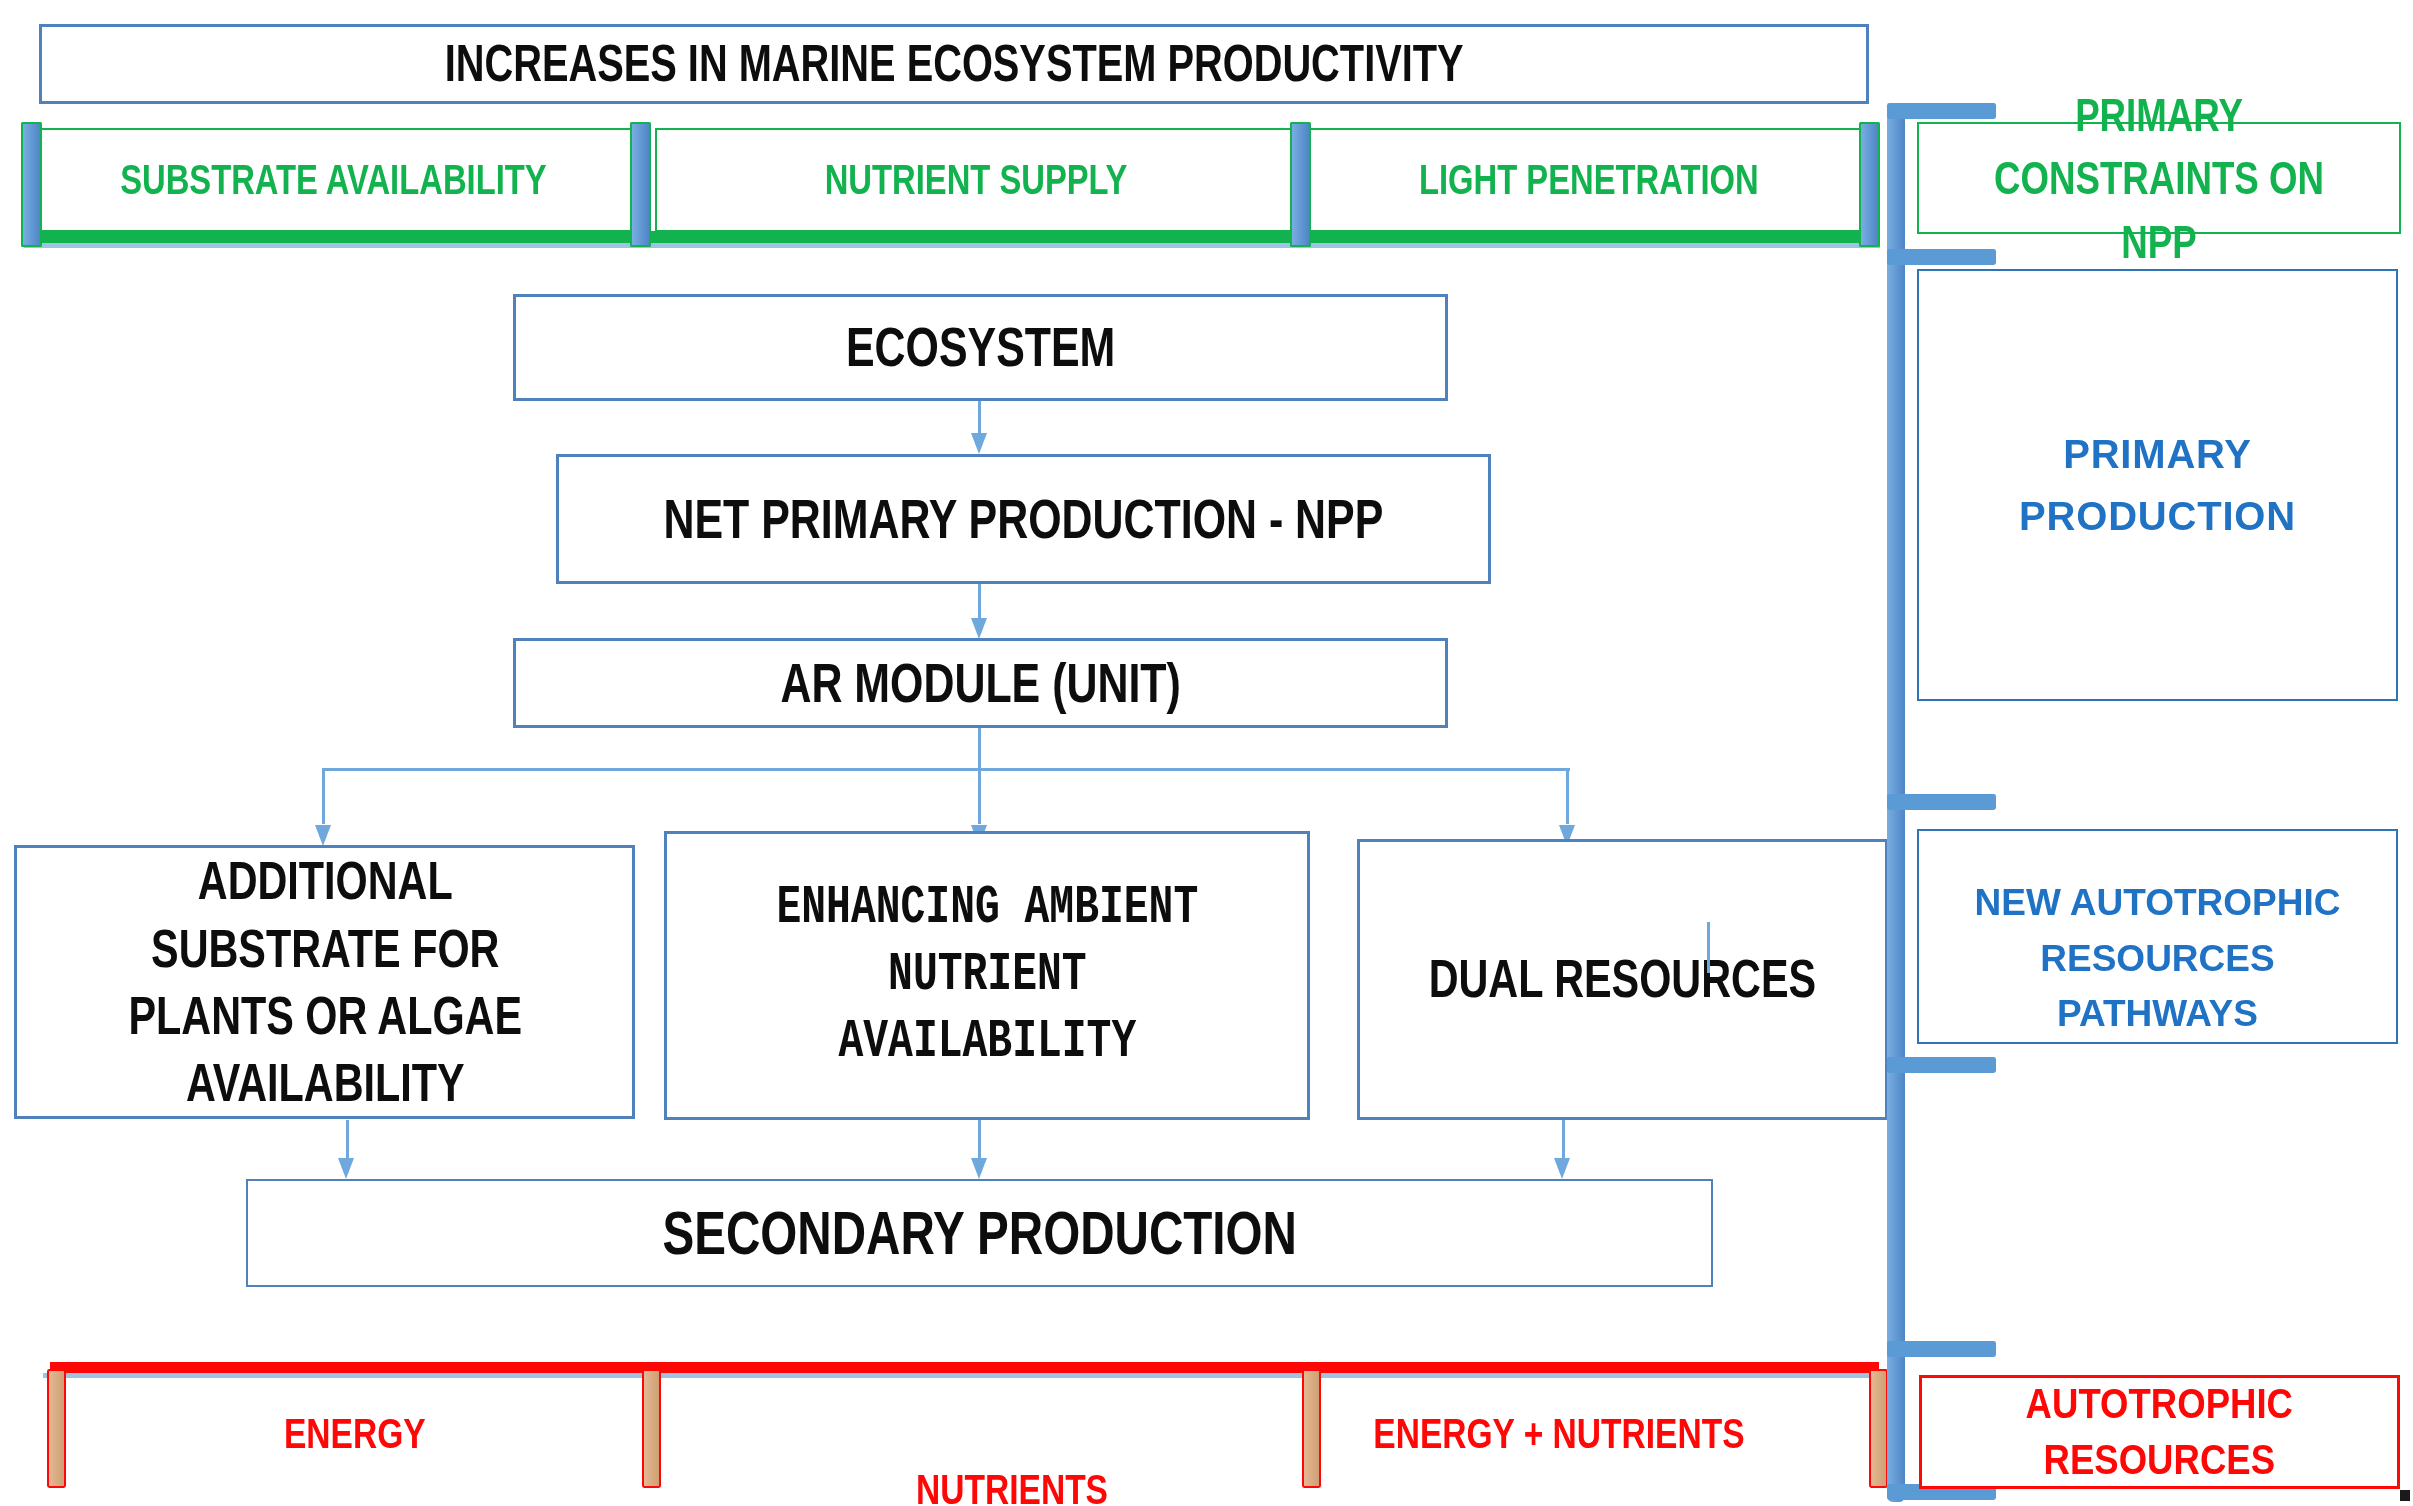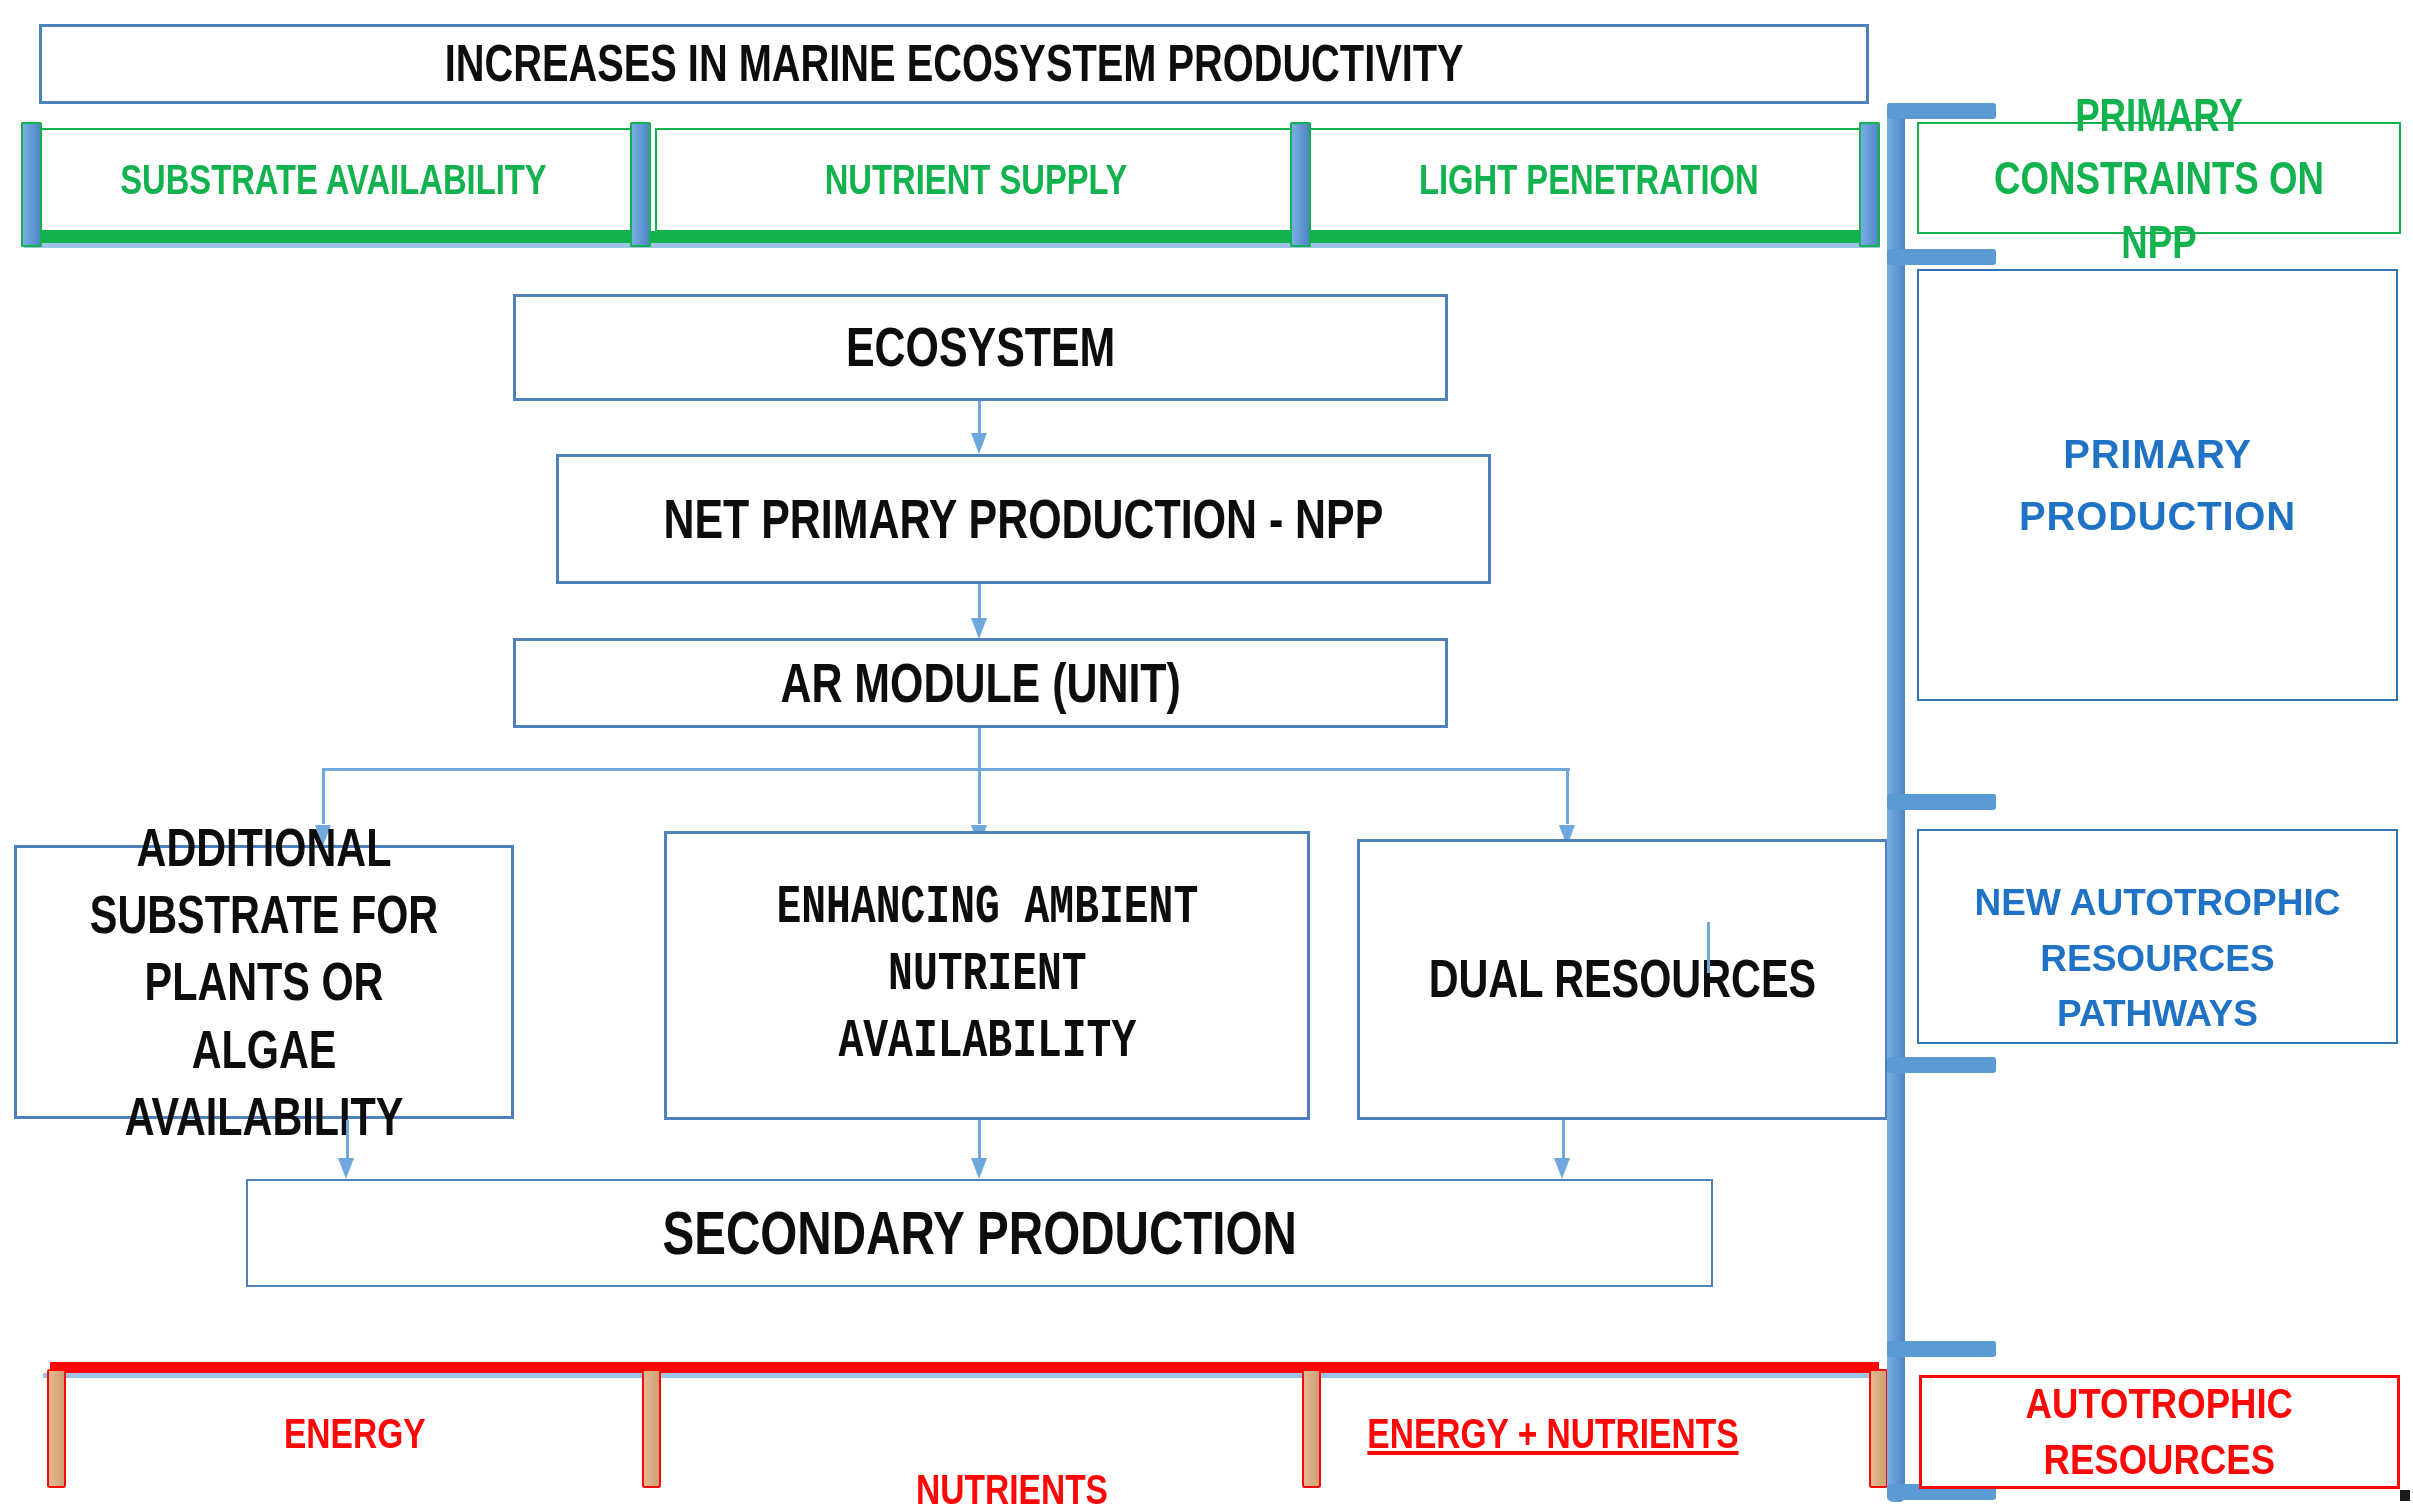--- a/index.html
+++ b/index.html
@@ -81,21 +81,21 @@
 
   <div class="vline" style="left:978px;top:728px;height:40px;"></div>
   <div class="hline" style="left:324px;top:768px;width:1246px;"></div>
   <div class="vline" style="left:322px;top:768px;height:56px;"></div>
   <div class="ahead" style="left:315px;top:825px;"></div>
   <div class="vline" style="left:978px;top:768px;height:56px;"></div>
   <div class="ahead" style="left:971px;top:825px;"></div>
   <div class="vline" style="left:1566px;top:768px;height:56px;"></div>
   <div class="ahead" style="left:1559px;top:825px;"></div>
 
-  <div class="box" style="left:14.4px;top:845px;width:500px;height:274px;">
+  <div class="box" style="left:14.4px;top:845px;width:621px;height:274px;">
     <span class="t cx" style="font-size:53px;line-height:1.27;">ADDITIONAL
 SUBSTRATE FOR
 PLANTS OR ALGAE
 AVAILABILITY</span>
   </div>
   <div class="box" style="left:664px;top:831px;width:646px;height:289px;font-family:Liberation Mono, monospace;">
     <span class="t cx" style="font-size:53px;line-height:1.27;">ENHANCING AMBIENT
 NUTRIENT
 AVAILABILITY</span>
   </div>
@@ -121,21 +121,21 @@
   <div class="tanbar" style="left:642px;top:1369px;height:119px;"></div>
   <div class="tanbar" style="left:1302px;top:1369px;height:119px;"></div>
   <div class="tanbar" style="left:1869px;top:1369px;height:119px;"></div>
 
   <div class="abs" style="left:66px;top:1400px;width:577px;height:68px;display:flex;align-items:center;justify-content:center;color:var(--red);">
     <span class="t cx" style="font-size:43px;white-space:nowrap;">ENERGY</span>
   </div>
   <div class="abs" style="left:662px;top:1456px;width:700px;height:68px;display:flex;align-items:center;justify-content:center;color:var(--red);">
     <span class="t cx" style="font-size:43px;white-space:nowrap;">NUTRIENTS</span>
   </div>
-  <div class="abs" style="left:1243px;top:1400px;width:548px;height:68px;display:flex;align-items:center;justify-content:flex-end;color:var(--red);text-decoration:underline;">
+  <div class="abs" style="left:1321px;top:1400px;width:548px;height:68px;display:flex;align-items:center;justify-content:flex-start;color:var(--red);">
     <span class="t cx" style="font-size:43px;white-space:nowrap;">ENERGY + NUTRIENTS</span>
   </div>
 
   <div class="abs" style="left:1887px;top:103px;width:17.6px;height:1399px;background:linear-gradient(90deg,#79aee2,#4e86c6);border-radius:6.4px;"></div>
   <div class="tick" style="left:1887px;top:103px;width:109px;"></div>
   <div class="tick" style="left:1887px;top:249px;width:109px;"></div>
   <div class="tick" style="left:1887px;top:794px;width:109px;"></div>
   <div class="tick" style="left:1887px;top:1057px;width:109px;"></div>
   <div class="tick" style="left:1887px;top:1341px;width:109px;"></div>
   <div class="tick" style="left:1887px;top:1484px;width:109px;"></div>

